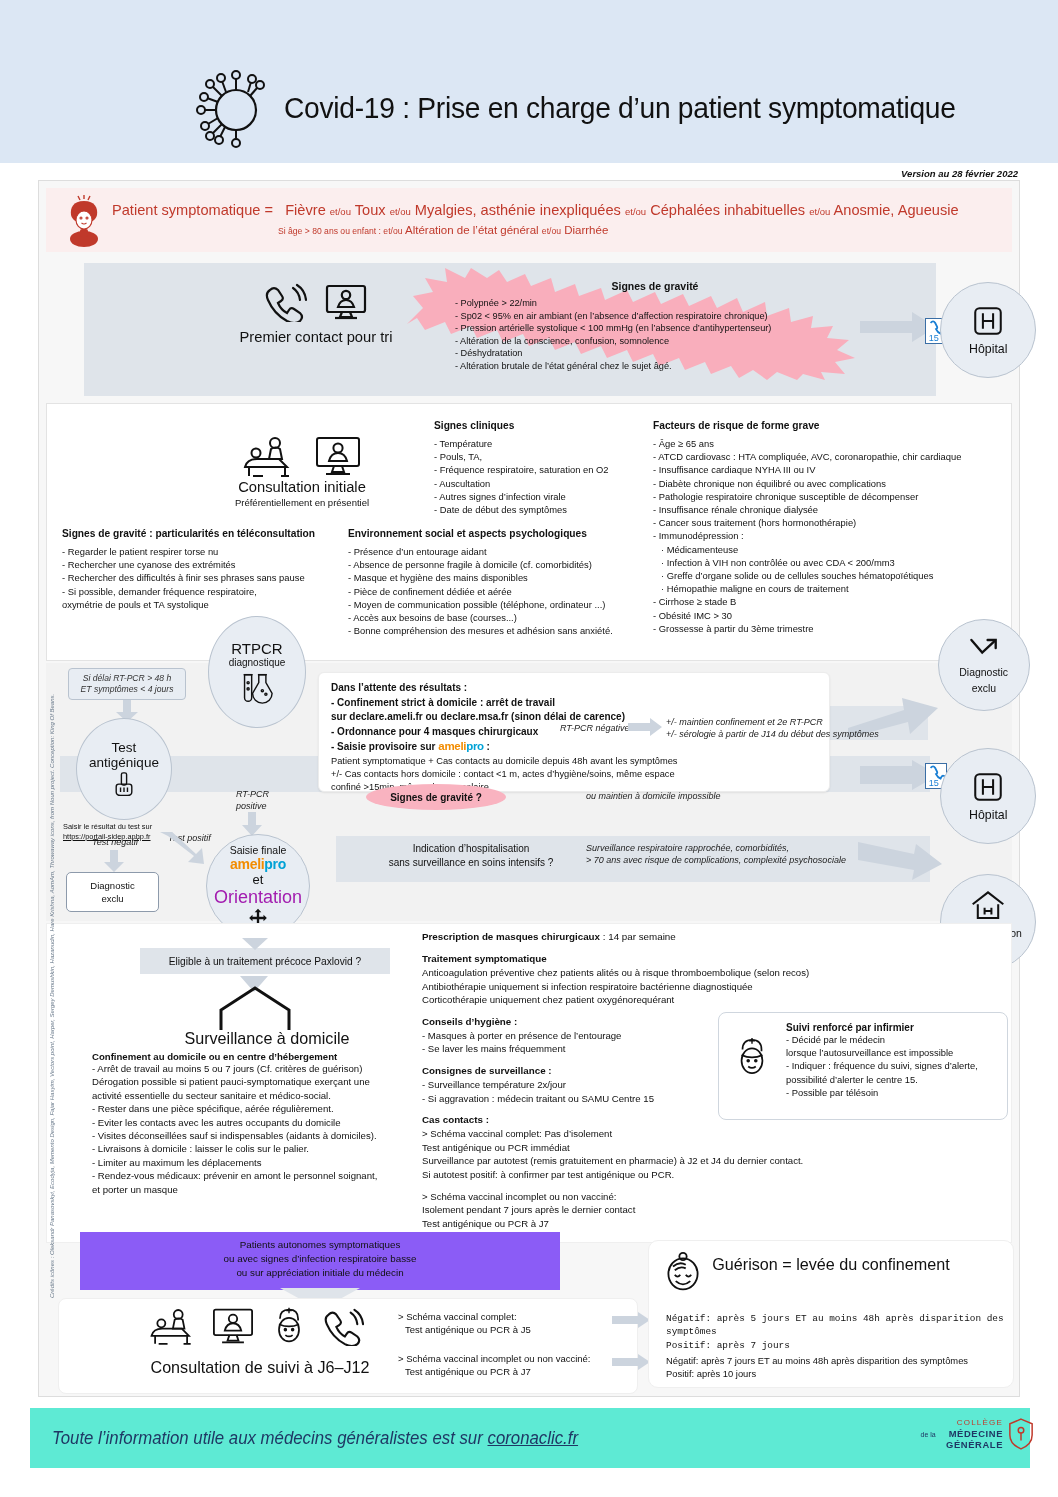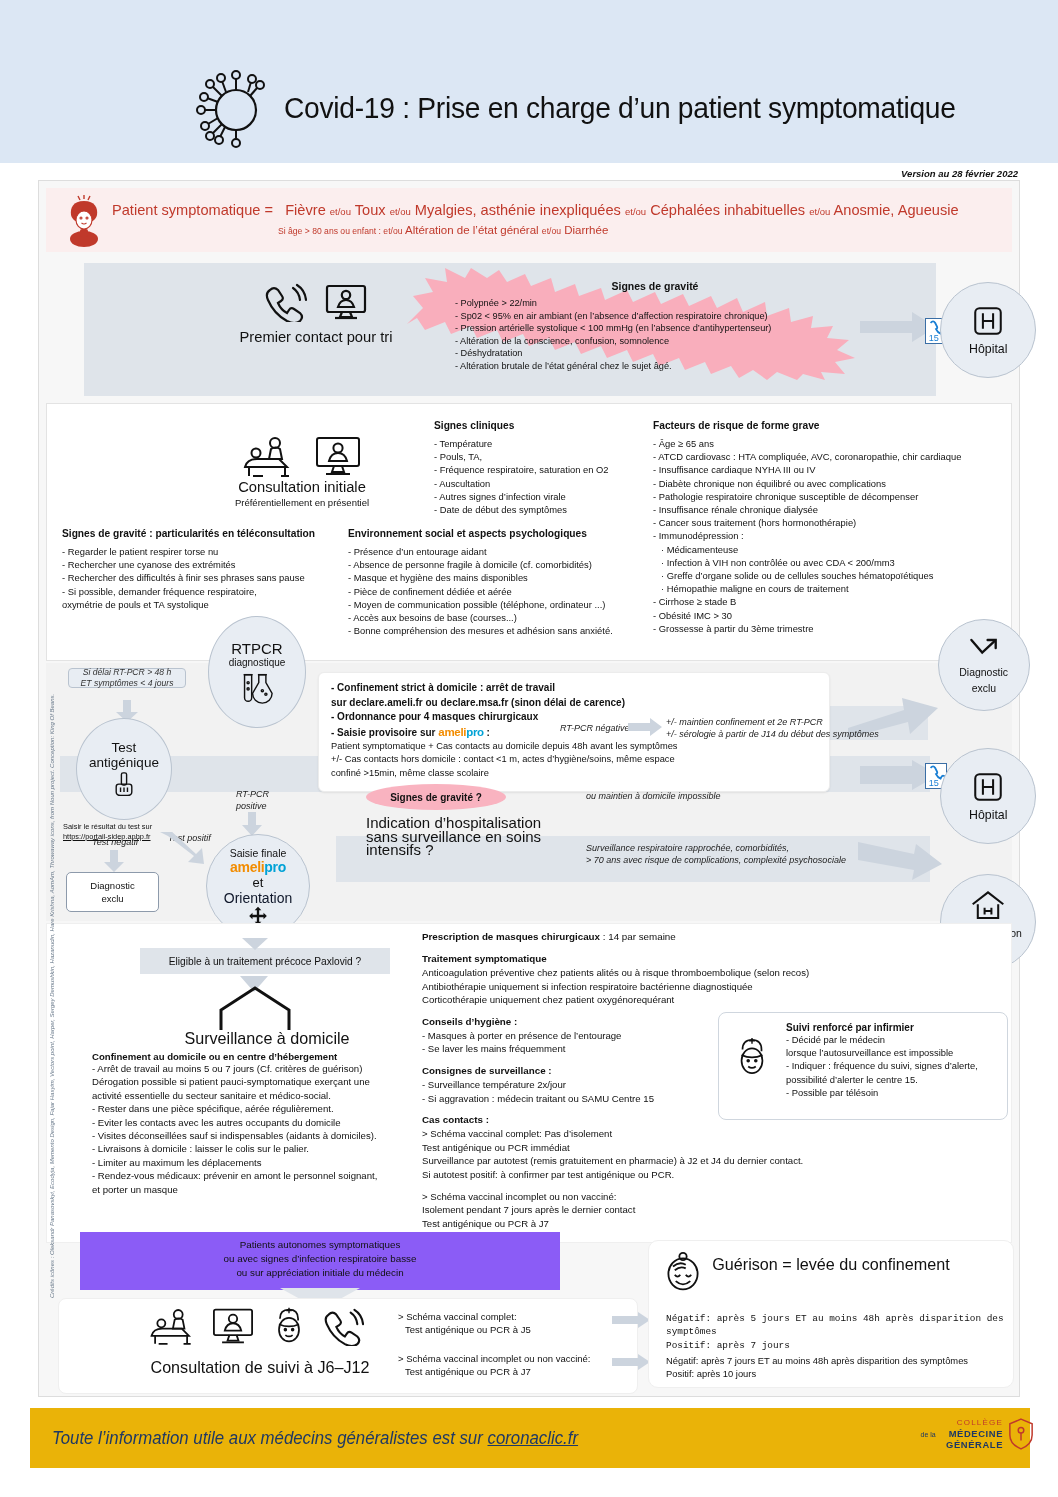--- a/index.html
+++ b/index.html
@@ -205,21 +205,21 @@
   .guerison-card{
     position:absolute; left:648px; top:1240px; width:366px; height:148px;
     background:#ffffff; border-radius:10px; border:1px solid #efefef;
   }
   .guerison-title{ position:absolute; left:706px; top:1255px; font-size:17px; color:#111; transform:scaleX(0.95);}
   .guerison-txt{ position:absolute; font-size:9.4px; line-height:13.4px; color:#111; }
 
   
   .footer{
     position:absolute; left:30px; top:1408px; width:1000px; height:60px;
-    background:#eab308; display:flex; align-items:center;
+    background:#5eead4; display:flex; align-items:center;
   }
   .footer-text{
     margin-left:22px; font-size:17.5px; font-style:italic; color:#1f3864;
     transform:scaleX(0.96); transform-origin:left center;
   }
   .footer-text .u{ text-decoration:underline; }
   .logo-cmg{ position:absolute; right:24px; top:1418px; display:flex; align-items:center; gap:5px;}
   .logo-l1{ font-size:8px; letter-spacing:1.2px; color:#c0392b; text-align:right; line-height:10px;}
   .logo-l2{ font-size:9.4px; letter-spacing:.6px; color:#1f3864; font-weight:bold; text-align:right; line-height:11px;}
 
@@ -536,21 +536,21 @@
             <circle cx="12" cy="19" r="1.2"></circle>
         <path d="M24 3 h8 v9 l7 12 a7 7 0 0 1 -22 0 l7-12 Z"></path>
             <line x1="23" y1="3" x2="33" y2="3"></line>
         <circle cx="28" cy="21" r="1.2"></circle>
             <circle cx="32" cy="25" r="1.2"></circle>
       </g>
         </svg>
     </span>
   </div>
 
-  <div class="small-box" style="left:68px; top:668px; width:118px; height:20px;">
+  <div class="small-box" style="left:68px; top:668px; width:118px; height:32px;">
     <span class="t">Si délai RT-PCR &gt; 48 h</span>
     <span class="t">ET symptômes &lt; 4 jours</span>
   </div>
   <svg class="arrow-right" style="left:116px; top:700px;" width="22" height="22">
     <polygon fill="#ccd4de" points="7,0 15,0 15,12 22,12 11,22 0,12 7,12"></polygon>
   </svg>
 
   <div class="oval-node" style="left:76px; top:718px; width:96px; height:102px;">
     <span style="font-size:13.5px; color:#111;">Test</span>
     <span style="font-size:13.5px; color:#111;">antigénique</span>
@@ -563,20 +563,21 @@
       </g>
         </svg>
     </span>
   </div>
   <div style="position:absolute; left:63px; top:822px; width:140px; font-size:7.4px; color:#111; line-height:10px;">
     <div>Saisir le résultat du test sur</div>
     <div style="text-decoration:underline;">https://portail-sidep.aphp.fr</div>
   </div>
 
   <div class="note-white" style="left:318px; top:672px; width:512px; height:120px; padding:8px 12px;">
+    <div class="note-b">Dans l’attente des résultats :</div>
     <div class="note-b">- Confinement strict à domicile : arrêt de travail</div>
     <div class="note-b u">sur declare.ameli.fr ou declare.msa.fr (sinon délai de carence)</div>
     <div class="note-b">- Ordonnance pour 4 masques chirurgicaux</div>
     <div class="note-b">
       <span>- Saisie provisoire sur</span>
       <span class="amelipro"><span class="a">ameli</span><span class="b">pro</span></span>
       <span>:</span>
     </div>
     <div class="note-n">Patient symptomatique + Cas contacts au domicile depuis 48h avant les symptômes</div>
     <div class="note-n">+/-  Cas contacts hors domicile : contact &lt;1 m, actes d’hygiène/soins, même espace</div>
@@ -594,21 +595,21 @@
 
   <div class="italic-lbl" style="left:236px; top:788px;">
     <div>RT-PCR</div>
     <div>positive</div>
   </div>
 
   <div class="pink-oval" style="left:366px; top:784px; width:140px; height:26px;">Signes de gravité ?</div>
 
   <div class="italic-lbl" style="left:586px; top:790px;">ou maintien à domicile impossible</div>
 
-  <div style="position:absolute; left:366px; top:816px; width:210px; text-align:left; font-size:15px; line-height:13.6px; color:#111;">
+  <div style="position:absolute; left:366px; top:842px; width:210px; text-align:center; font-size:10px; line-height:13.6px; color:#111;">
     <div>Indication d’hospitalisation</div>
     <div>sans surveillance en soins intensifs ?</div>
   </div>
   <div class="italic-lbl" style="left:586px; top:842px; width:300px;">
     <div>Surveillance respiratoire rapprochée, comorbidités,</div>
     <div>&gt; 70 ans avec risque de complications, complexité psychosociale</div>
   </div>
 
   <div class="italic-lbl" style="left:92px; top:836px;">Test négatif</div>
   <div class="italic-lbl" style="left:168px; top:832px;">Test positif</div>
@@ -624,21 +625,21 @@
 
   <div class="diag-exclu-box">
     <span>Diagnostic</span>
     <span>exclu</span>
   </div>
 
   <div class="oval-node" style="left:206px; top:834px; width:104px; height:104px;">
     <span style="font-size:10.5px; color:#111;">Saisie finale</span>
     <span class="amelipro" style="font-size:14px;"><span class="a">ameli</span><span class="b">pro</span></span>
     <span style="font-size:13px; color:#111;">et</span>
-    <span style="font-size:14px; color:#0f172a;">Orientation</span>
+    <span style="font-size:18px; color:#a21caf;">Orientation</span>
     <span>
       <svg viewBox="0 0 24 24" width="20" height="20">
           <g fill="#111">
         <path d="M12 1 l4 4 h-2.6 v5.4 H18.6 V8 l4 4 -4 4 v-2.6 h-5.2 v5.4 H16 l-4 4 -4-4 h2.6 v-5.4 H5.4 V16 l-4-4 4-4 v2.6 h5.2 V5 H8 Z"></path>
       </g>
         </svg>
     </span>
   </div>
 
   <div class="surv-card"></div>

